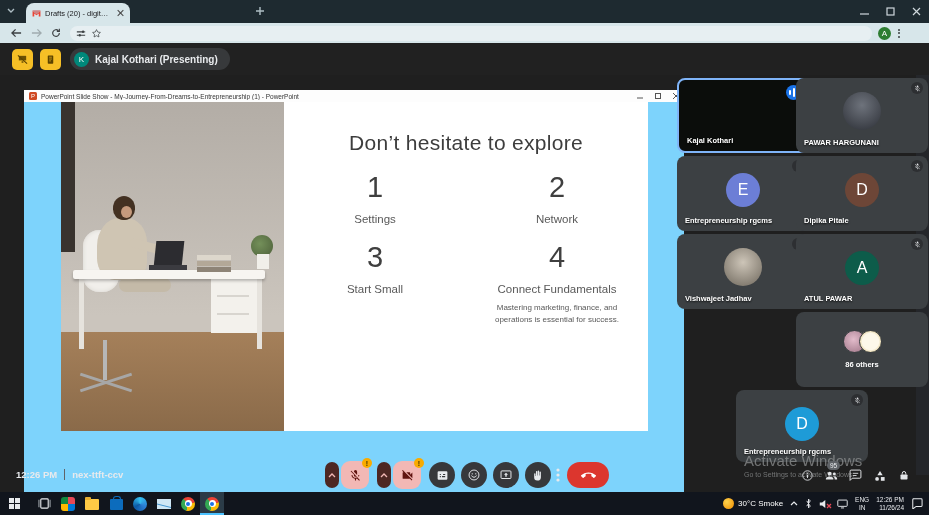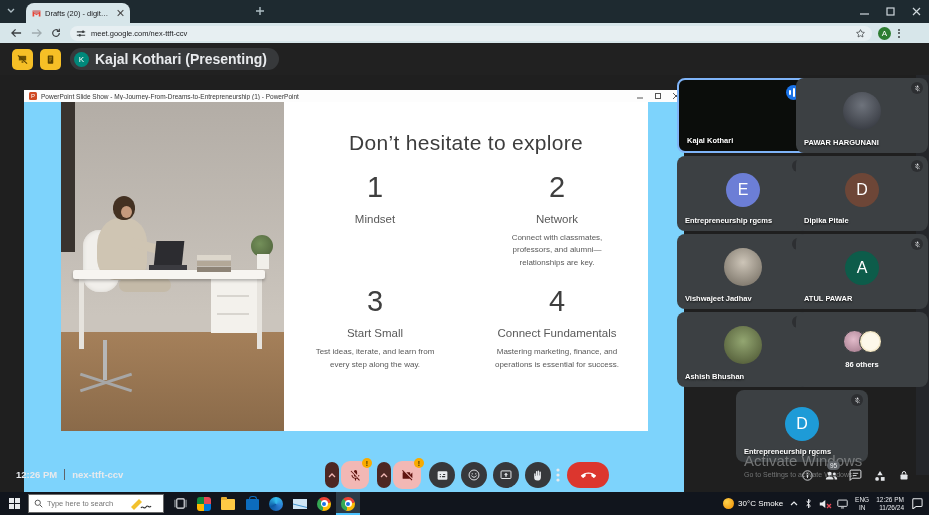--- a/index.html
+++ b/index.html
@@ -30,21 +30,21 @@
   .menu-dots i { width:2px; height:2px; background:#3c4043; border-radius:50%; }
 
   
   #presenterbar { left:0; top:43px; width:929px; height:32px; background:#212121; }
   .chip { position:absolute; top:6px; width:21px; height:21px; border-radius:5px; background:#f6bf26;
           display:flex; align-items:center; justify-content:center; color:#5b4300; }
   #presenter-pill { position:absolute; left:70px; top:5px; height:22px; background:#37393b; border-radius:12px;
           display:flex; align-items:center; gap:6px; padding:0 12px 0 4px; }
   #presenter-pill .pav { width:15px; height:15px; border-radius:50%; background:#00897b; color:#fff; font-size:8px;
           display:flex; align-items:center; justify-content:center; }
-  #presenter-pill .plabel { color:#e8eaed; font-size:14px; font-weight:bold; }
+  #presenter-pill .plabel { color:#e8eaed; font-size:10px; font-weight:bold; }
 
   
   #stage { left:0; top:75px; width:929px; height:417px; background:#1f1f1f; }
   #edge-strip { position:absolute; left:916px; top:0; width:13px; height:400px; background:#24262a; }
 
   
   #ppt { position:absolute; left:24px; top:15px; width:660px; height:448px; background:#7dd3fc; }
   #ppt-title { position:absolute; left:0; top:0; width:100%; height:12px; background:#fdfdfd;
                display:flex; align-items:center; gap:4px; padding:0 5px; }
   #ppt-title .ticon { width:8px; height:8px; background:#d04a23; border-radius:1.5px; color:#fff; font-size:6px;
@@ -223,21 +223,20 @@
       <svg width="10" height="10" viewBox="0 0 12 12">
           <path d="M10 6a4 4 0 1 1-1.2-2.8M10 1v3H7" fill="none" stroke="#3c4043" stroke-width="1.4"></path>
         </svg>
       </span>
     <div id="omnibox">
       <svg width="10" height="9" viewBox="0 0 12 10">
           <path d="M1 3h7M10 3h1M1 7h2M6 7h5" stroke="#3c4043" stroke-width="1.3"></path>
           <circle cx="8.5" cy="3" r="1.5" fill="#3c4043"></circle>
           <circle cx="4.5" cy="7" r="1.5" fill="#3c4043"></circle>
         </svg>
-      <span class="url">meet.google.com/nex-ttft-ccv</span>
       <svg width="11" height="11" viewBox="0 0 24 24">
           <path d="M12 3.5l2.6 5.3 5.9.9-4.2 4.1 1 5.8-5.3-2.8-5.3 2.8 1-5.8L3.5 9.7l5.9-.9z" fill="none" stroke="#3c4043" stroke-width="1.6"></path>
         </svg>
     </div>
     <span id="profile-avatar">A</span>
     <span class="menu-dots">
         <i></i>
         <i></i>
         <i></i>
       </span>
@@ -308,31 +307,29 @@
           </span>
         <span class="plant-leaves"></span>
           <span class="plant-pot"></span>
       </div>
 
       <div id="slide">
         <h1>Don’t hesitate to explore</h1>
         <div class="grid">
           <div class="cell">
             <div class="num">1</div>
-            <div class="head">Mindset</div>
+            <div class="head">Settings</div>
           </div>
           <div class="cell">
             <div class="num">2</div>
             <div class="head">Network</div>
-            <div class="body">Connect with classmates, professors, and alumni—relationships are key.</div>
           </div>
           <div class="cell">
             <div class="num">3</div>
             <div class="head">Start Small</div>
-            <div class="body">Test ideas, iterate, and learn from every step along the way.</div>
           </div>
           <div class="cell">
             <div class="num">4</div>
             <div class="head">Connect Fundamentals</div>
             <div class="body">Mastering marketing, finance, and operations is essential for success.</div>
           </div>
         </div>
       </div>
 
       <div id="ppt-status">
@@ -395,29 +392,20 @@
     </div>
     <div class="tile" style="left:796px;top:159px;">
       <span class="avatar" style="background: rgb(13, 92, 74);">A</span>
       <span class="mic-badge">
           <svg width="7" height="7" viewBox="0 0 24 24" fill="currentColor">
             <path d="M19 11h-1.7c0 .74-.16 1.43-.43 2.05l1.23 1.23c.56-.98.9-2.09.9-3.28zm-4.02.17 0-.17V5a3 3 0 0 0-6 0v.18zM4.27 3 3 4.27l6.01 6.01V11a3 3 0 0 0 3.98 2.84l1.66 1.66a5.5 5.5 0 0 1-8.35-4.5H4.6A7.4 7.4 0 0 0 11 17.92V21h2v-3.08c.57-.08 1.12-.24 1.64-.46l4.09 4.08L20 20.27z"></path>
           </svg>
         </span>
       <span class="name">ATUL PAWAR</span>
     </div>
-    <div class="tile" style="left:677px;top:237px;">
-      <span class="photo-av" style="background:radial-gradient(circle at 50% 40%, #93a671, #48502f);"></span>
-      <span class="mic-badge">
-          <svg width="7" height="7" viewBox="0 0 24 24" fill="currentColor">
-            <path d="M19 11h-1.7c0 .74-.16 1.43-.43 2.05l1.23 1.23c.56-.98.9-2.09.9-3.28zm-4.02.17 0-.17V5a3 3 0 0 0-6 0v.18zM4.27 3 3 4.27l6.01 6.01V11a3 3 0 0 0 3.98 2.84l1.66 1.66a5.5 5.5 0 0 1-8.35-4.5H4.6A7.4 7.4 0 0 0 11 17.92V21h2v-3.08c.57-.08 1.12-.24 1.64-.46l4.09 4.08L20 20.27z"></path>
-          </svg>
-        </span>
-      <span class="name">Ashish Bhushan</span>
-    </div>
     <div class="tile others-tile" style="left:796px;top:237px;">
       <span class="others-avs">
         <span class="oa" style="background:radial-gradient(circle at 45% 40%, #e3bccb, #9d7486);"></span>
         <span class="oa" style="background:radial-gradient(circle at 50% 50%, #fdf8ea 55%, #c9a84c);"></span>
       </span>
       <span class="others-label">86 others</span>
     </div>
     <div class="tile" style="left:736px;top:315px;height:72px;">
       <span class="avatar" style="background: rgb(30, 155, 215);">D</span>
       <span class="mic-badge">
@@ -540,31 +528,20 @@
 
   <div id="taskbar" class="abs">
     <span id="start">
         <span class="winlogo">
           <i></i>
           <i></i>
           <i></i>
           <i></i>
         </span>
       </span>
-    <div id="searchbox">
-      <svg width="9" height="9" viewBox="0 0 12 12">
-          <circle cx="5" cy="5" r="3.5" fill="none" stroke="#555" stroke-width="1.3"></circle>
-          <path d="M8 8l3 3" stroke="#555" stroke-width="1.3"></path>
-        </svg>
-      <input type="text" placeholder="Type here to search" style="">
-      <svg width="26" height="13" viewBox="0 0 26 13">
-          <path d="M2 10 10 2l3 3-8 8z" fill="#f2c12e"></path>
-          <path d="M12 11c2-3 3 2 5-1s3 2 5-1" fill="none" stroke="#333" stroke-width="1.2"></path>
-        </svg>
-    </div>
     <span class="tb-icon" style="margin-left:4px;">
       <svg width="13" height="13" viewBox="0 0 14 14">
           <rect x="3" y="2" width="8" height="10" rx="1" fill="none" stroke="#e8eaed" stroke-width="1.2"></rect>
           <path d="M1 3v8M13 3v8" stroke="#9aa0a6" stroke-width="1.2"></path>
         </svg>
       </span>
     <span class="tb-icon">
         <span class="pinwheel"></span>
       </span>
     <span class="tb-icon">

